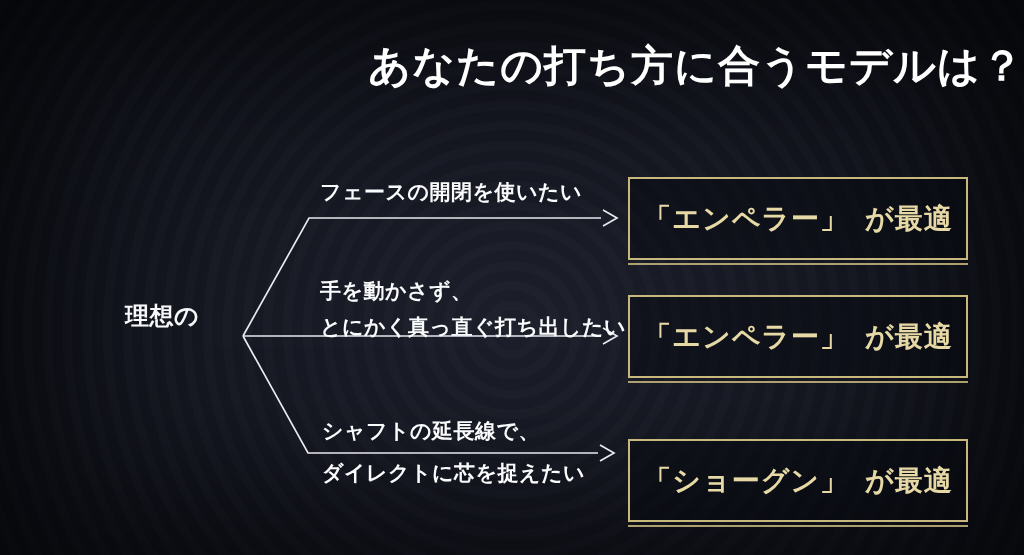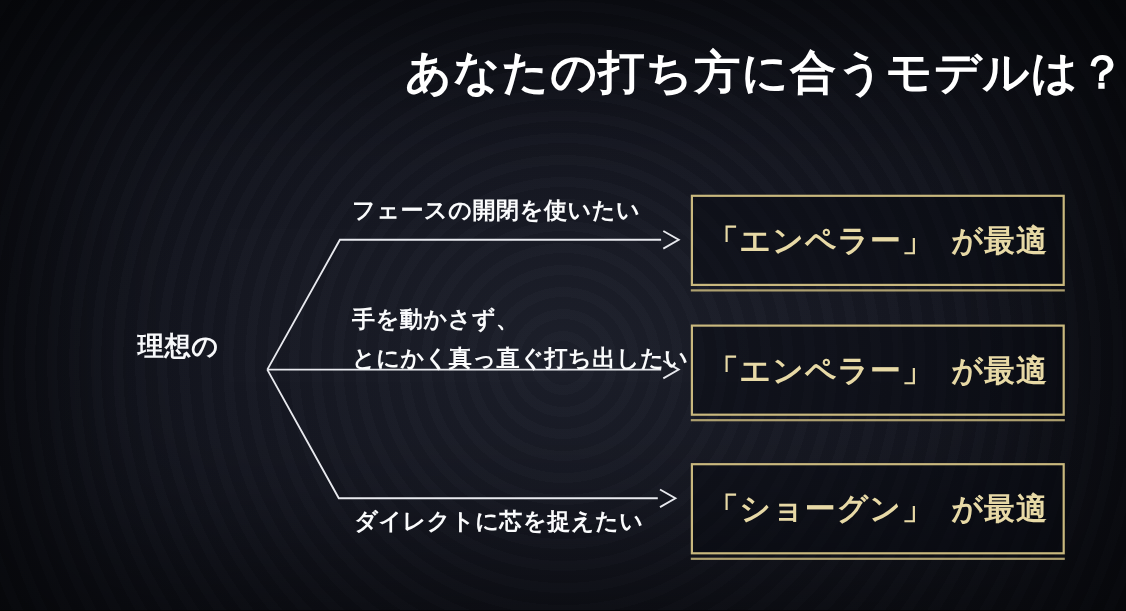--- a/index.html
+++ b/index.html
@@ -71,21 +71,21 @@
     font-weight: 800;
     line-height: 29px;
     letter-spacing: 0.5px;
     white-space: nowrap;
   }
   .b1-l1 { left: 320px; top: 148px; }
   .b1-l2 { left: 320px; top: 177px; }
   .b2-l1 { left: 320px; top: 276px; }
   .b2-l2 { left: 320px; top: 312px; }
   .b3-l1 { left: 322px; top: 416px; }
-  .b3-l2 { left: 322px; top: 460px; }
+  .b3-l2 { left: 322px; top: 460px; font-family: Liberation Mono, monospace; }
 
   .result-box {
     position: absolute;
     left: 628px;
     width: 340px;
     height: 83px;
     box-sizing: border-box;
     border: 2px solid #c9b87e;
     background: rgba(7, 9, 15, 0.45);
     display: flex;
@@ -98,21 +98,21 @@
     content: "";
     position: absolute;
     left: -2px;
     right: -2px;
     bottom: -7px;
     height: 2px;
     background: rgba(201, 184, 126, 0.85);
   }
   .rb-1 { top: 177px; }
   .rb-2 { top: 295px; }
-  .rb-3 { top: 421px; }
+  .rb-3 { top: 439px; }
 
   .result-model, .result-suffix {
     color: #e7d9a6;
     font-size: 28px;
     font-weight: 800;
     letter-spacing: 1px;
   }
 </style>
 </head>
 <body>
@@ -132,20 +132,21 @@
     <polyline points="603,328 617,336 603,344"></polyline>
     <path d="M 243 336 L 308 453 L 598 453"></path>
     <polyline points="600,445 614,453 600,461"></polyline>
   </svg>
 
   <div class="cond-line b1-l2">フェースの開閉を使いたい</div>
 
   <div class="cond-line b2-l1">手を動かさず、</div>
   <div class="cond-line b2-l2">とにかく真っ直ぐ打ち出したい</div>
 
+  <div class="cond-line b3-l1">シャフトの延長線で、</div>
   <div class="cond-line b3-l2">ダイレクトに芯を捉えたい</div>
 
   <div class="result-box rb-1">
     <span class="result-model">「エンペラー」</span>
     <span class="result-suffix">が最適</span>
   </div>
 
   <div class="result-box rb-2">
     <span class="result-model">「エンペラー」</span>
     <span class="result-suffix">が最適</span>

